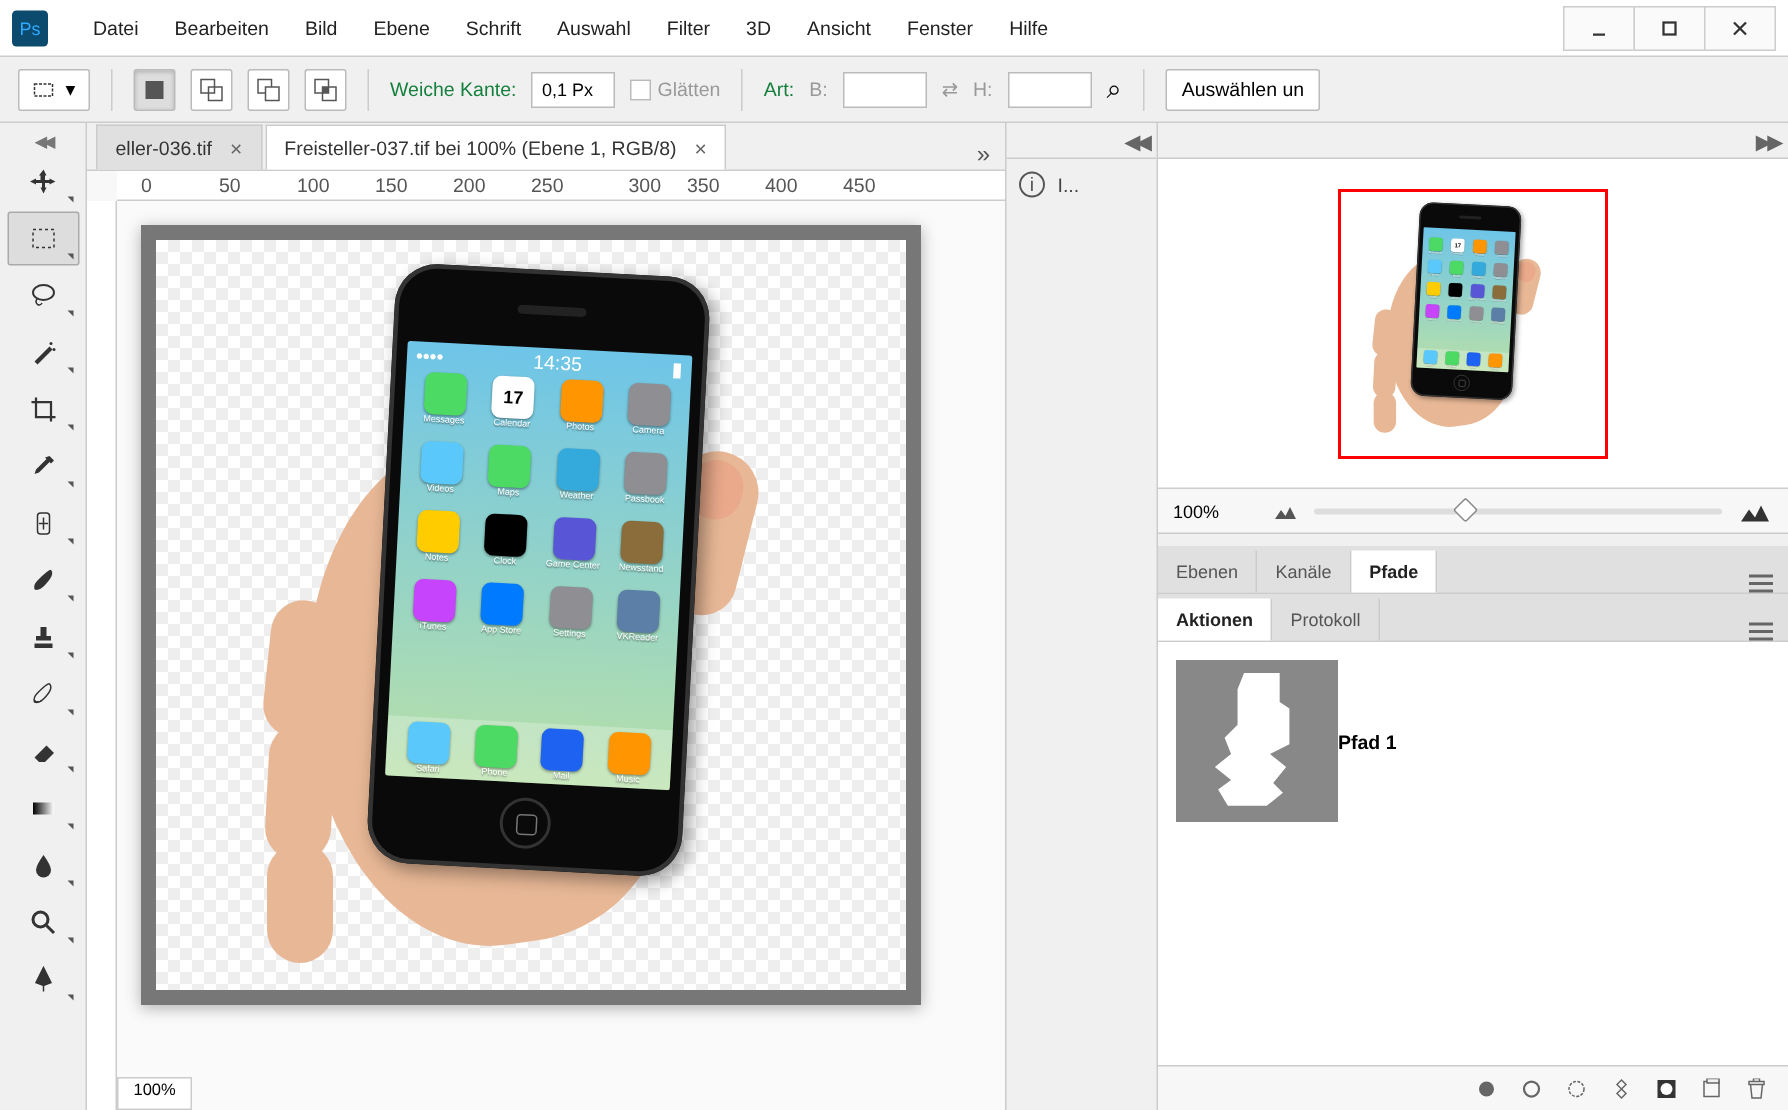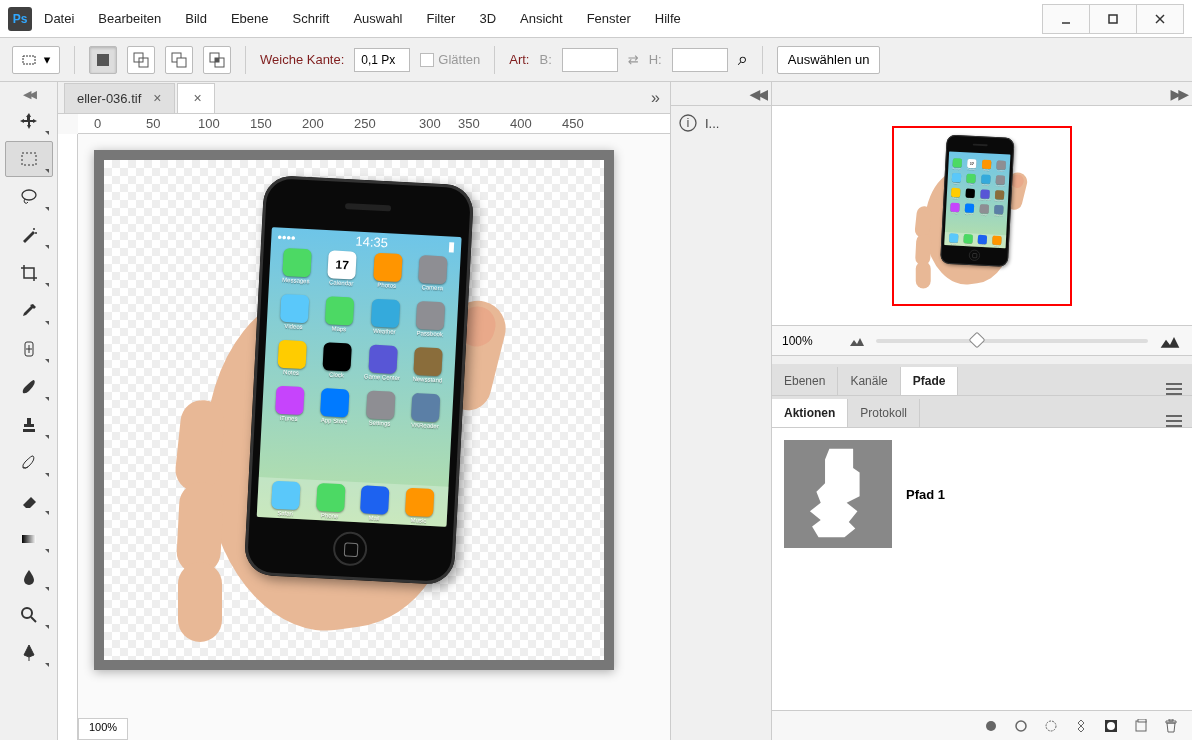--- a/index.html
+++ b/index.html
@@ -1,39 +1,39 @@
 <!DOCTYPE html>
 <html><head>
 <meta charset="utf-8">
 <style>
 *{box-sizing:border-box;margin:0;padding:0;font-family:"Segoe UI",Tahoma,sans-serif;font-size:13px;user-select:none}
 body{width:1192px;height:740px;background:#f0f0f0;overflow:hidden;position:relative}
 .menubar{height:38px;display:flex;align-items:center;padding:0 8px;background:#fff;border-bottom:1px solid #ccc}
-.ps-logo{width:24px;height:24px;background:#404040;color:#31a8ff;display:flex;align-items:center;justify-content:center;font-weight:bold;font-size:12px;border-radius:3px;}
+.ps-logo{width:24px;height:24px;background:#0c4a6e;color:#31a8ff;display:flex;align-items:center;justify-content:center;font-weight:normal;font-size:12px;border-radius:3px;margin-right:18px}
 .menu-item{padding:6px 12px;cursor:default;color:#222}
 .win-controls{margin-left:auto;display:flex;gap:0}
 .win-btn{width:48px;height:30px;display:flex;align-items:center;justify-content:center;border:1px solid #ccc;background:#fafafa;margin-left:-1px}
 .win-btn svg{width:12px;height:12px}
 .opt-bar{height:44px;background:#f0f0f0;border-bottom:1px solid #ccc;display:flex;align-items:center;padding:0 12px;gap:10px}
 .opt-btn{height:28px;min-width:28px;border:1px solid #bbb;background:#fff;display:flex;align-items:center;justify-content:center;padding:0 4px;border-radius:2px}
 .opt-btn.active{background:#ddd;box-shadow:inset 0 1px 3px rgba(0,0,0,.2)}
 .opt-sep{width:1px;height:28px;background:#ccc;margin:0 4px}
-.opt-label{color:#7f1d1d;white-space:nowrap}
+.opt-label{color:#15803d;white-space:nowrap}
 .opt-input{height:24px;border:1px solid #bbb;background:#fff;padding:0 6px;font-size:12px;width:56px}
 .opt-select{height:26px;border:1px solid #bbb;background:#fff;padding:0 28px 0 8px;min-width:150px;position:relative;display:flex;align-items:center}
 .opt-select::after{content:"";position:absolute;right:8px;top:50%;width:0;height:0;border-left:4px solid transparent;border-right:4px solid transparent;border-top:5px solid #666;transform:translateY(-50%)}
 .cb{width:14px;height:14px;border:1px solid #bbb;background:#fff;display:inline-block;vertical-align:middle;margin-right:4px}
 .workspace{display:flex;height:calc(100% - 82px)}
 .toolbox{width:58px;background:#f0f0f0;border-right:1px solid #ccc;display:flex;flex-direction:column;padding-top:4px}
 .tool{width:48px;height:36px;margin:0 auto 2px;display:flex;align-items:center;justify-content:center;border:1px solid transparent;border-radius:2px;position:relative}
 .tool.active{background:#ddd;border-color:#aaa}
 .tool svg{width:20px;height:20px}
 .tool .tri{position:absolute;right:3px;bottom:3px;width:0;height:0;border-left:4px solid transparent;border-top:4px solid #555}
 .doc-area{flex:1;display:flex;flex-direction:column;background:#f0f0f0;min-width:0}
-.tabs{height:32px;display:flex;align-items:center;background:#f0f0f0;border-bottom:1px solid #ccc;padding-left:6px}
+.tabs{height:32px;display:flex;align-items:flex-end;background:#f0f0f0;border-bottom:1px solid #ccc;padding-left:6px}
 .tab{height:30px;padding:0 12px;display:flex;align-items:center;gap:8px;background:#e0e0e0;border:1px solid #ccc;border-bottom:none;margin-right:2px;max-width:360px;font-size:12px;color:#333}
 .tab.active{background:#fff}
 .tab .x{font-size:14px;color:#666;margin-left:4px}
 .tabs .more{margin-left:auto;padding:0 10px;font-size:16px;color:#555}
 .canvas-wrap{flex:1;position:relative;background:#f8f8f8;overflow:hidden}
 .ruler-h{position:absolute;top:0;left:20px;right:0;height:20px;background:#fff;border-bottom:1px solid #ccc;font-size:9px;color:#555;overflow:hidden}
 .ruler-h .tick{position:absolute;top:2px}
 .ruler-v{position:absolute;top:20px;left:0;width:20px;bottom:0;background:#fff;border-right:1px solid #ccc;font-size:9px;color:#555;overflow:hidden}
 .canvas-stage{position:absolute;top:20px;left:20px;right:0;bottom:0;background:#fafafa;overflow:hidden;display:flex;align-items:flex-start;justify-content:flex-start;padding:16px 0 0 16px}
 .artboard{width:520px;height:520px;border:10px solid #777;background:#fff;position:relative;box-shadow:0 2px 10px rgba(0,0,0,.3)}
@@ -71,21 +71,21 @@
 .ptab-menu{margin-left:auto;padding:0 10px;display:flex;align-items:center}
 .nav-body{height:220px;background:#fff;display:flex;align-items:center;justify-content:center;border-bottom:1px solid #ccc}
 .nav-thumb{width:180px;height:180px;border:2px solid red;position:relative;background:#fff}
 .nav-thumb .mini-art{position:absolute;inset:0}
 .zoom-row{height:30px;display:flex;align-items:center;padding:0 10px;gap:10px;border-bottom:1px solid #ccc;background:#f7f7f7}
 .zoom-val{width:56px;font-size:12px}
 .zoom-slider{flex:1;height:4px;background:#ddd;position:relative;border-radius:2px}
 .zoom-slider .knob{position:absolute;top:-5px;left:35%;width:12px;height:12px;border:1px solid #888;background:#fff;border-radius:2px;transform:rotate(45deg)}
 .mtn{width:18px;height:12px}
 .path-body{flex:1;background:#fff;padding:8px;overflow:auto}
-.path-row{display:flex;align-items:center;gap:14px;padding:4px}
+.path-row{display:flex;align-items:center;padding:4px}
 .path-thumb{width:108px;height:108px;background:#888;display:flex;align-items:center;justify-content:center}
 .path-thumb svg{width:100%;height:100%}
 .panel-foot{height:30px;border-top:1px solid #ccc;display:flex;align-items:center;justify-content:flex-end;gap:16px;padding:0 14px;background:#f7f7f7}
 .panel-foot svg{width:14px;height:14px}
 .ham{width:16px;height:12px;display:flex;flex-direction:column;justify-content:space-between}
 .ham span{height:2px;background:#666}
 .collapse-chev{font-size:14px;color:#666;letter-spacing:-3px}
 </style>
 </head>
 <body>
@@ -283,20 +283,21 @@
       </div>
   </div>
 
   <div class="doc-area">
     <div class="tabs">
       <div class="tab">
           <span>eller-036.tif</span>
           <span class="x">×</span>
         </div>
       <div class="tab active">
+          <span>Freisteller-037.tif bei 100% (Ebene 1, RGB/8)</span>
           <span class="x">×</span>
         </div>
       <div class="more">»</div>
     </div>
     <div class="canvas-wrap">
       <div class="ruler-h">
         <span class="tick" style="left:16px">0</span>
         <span class="tick" style="left:68px">50</span>
         <span class="tick" style="left:120px">100</span>
         <span class="tick" style="left:172px">150</span>

